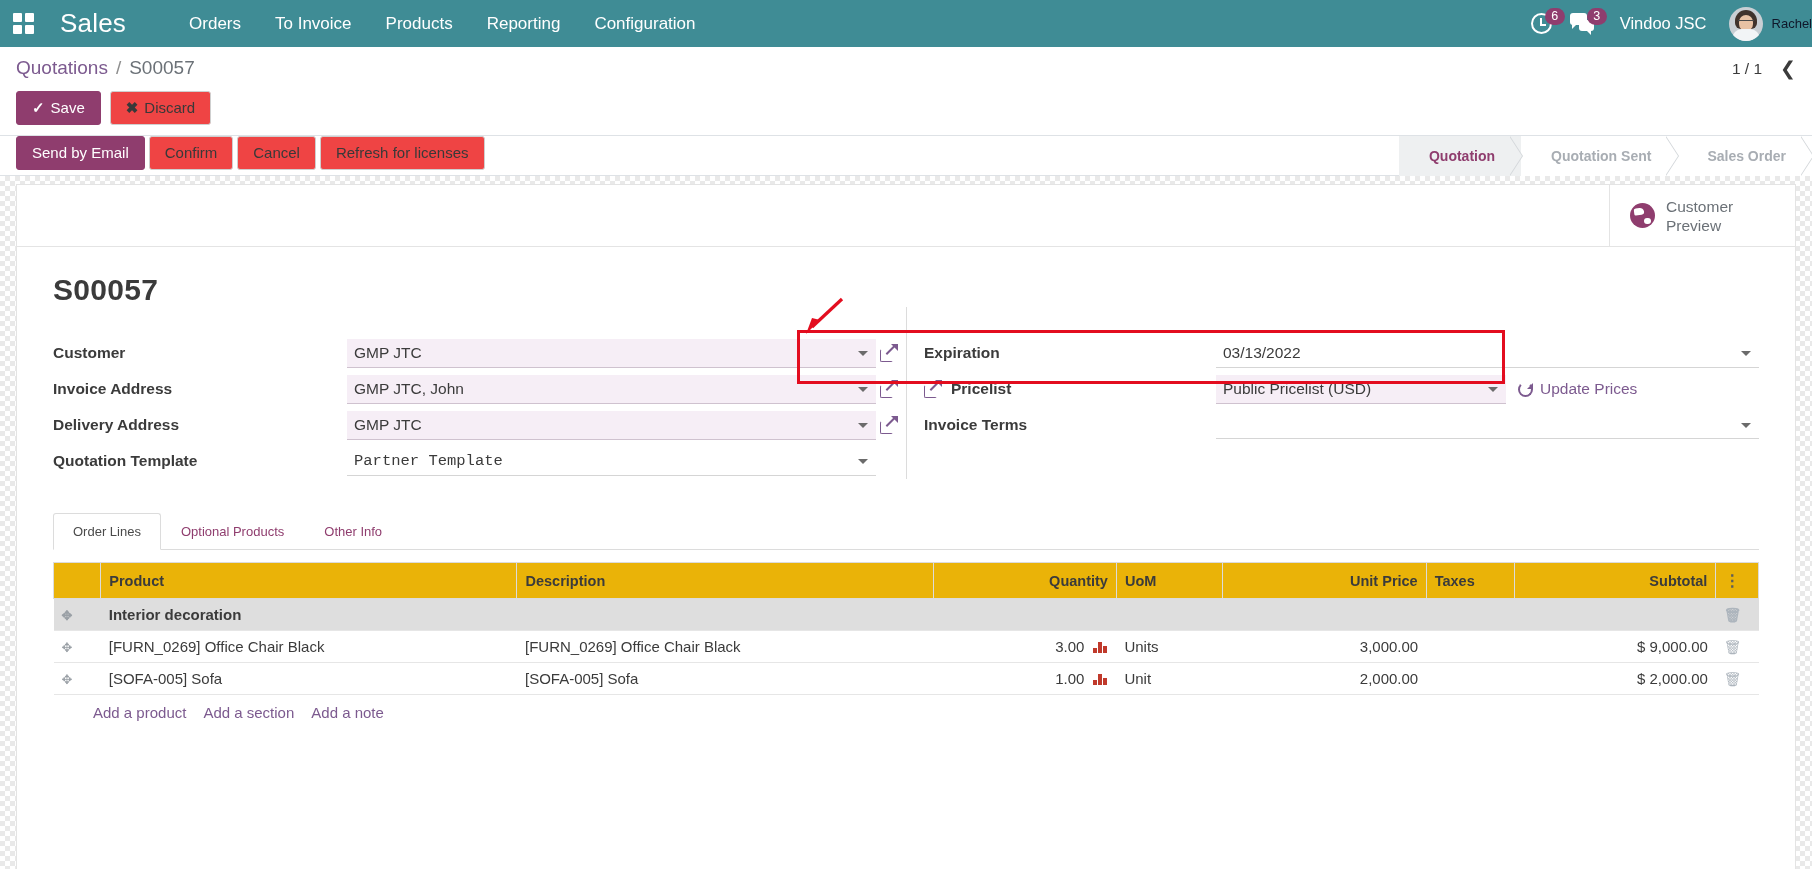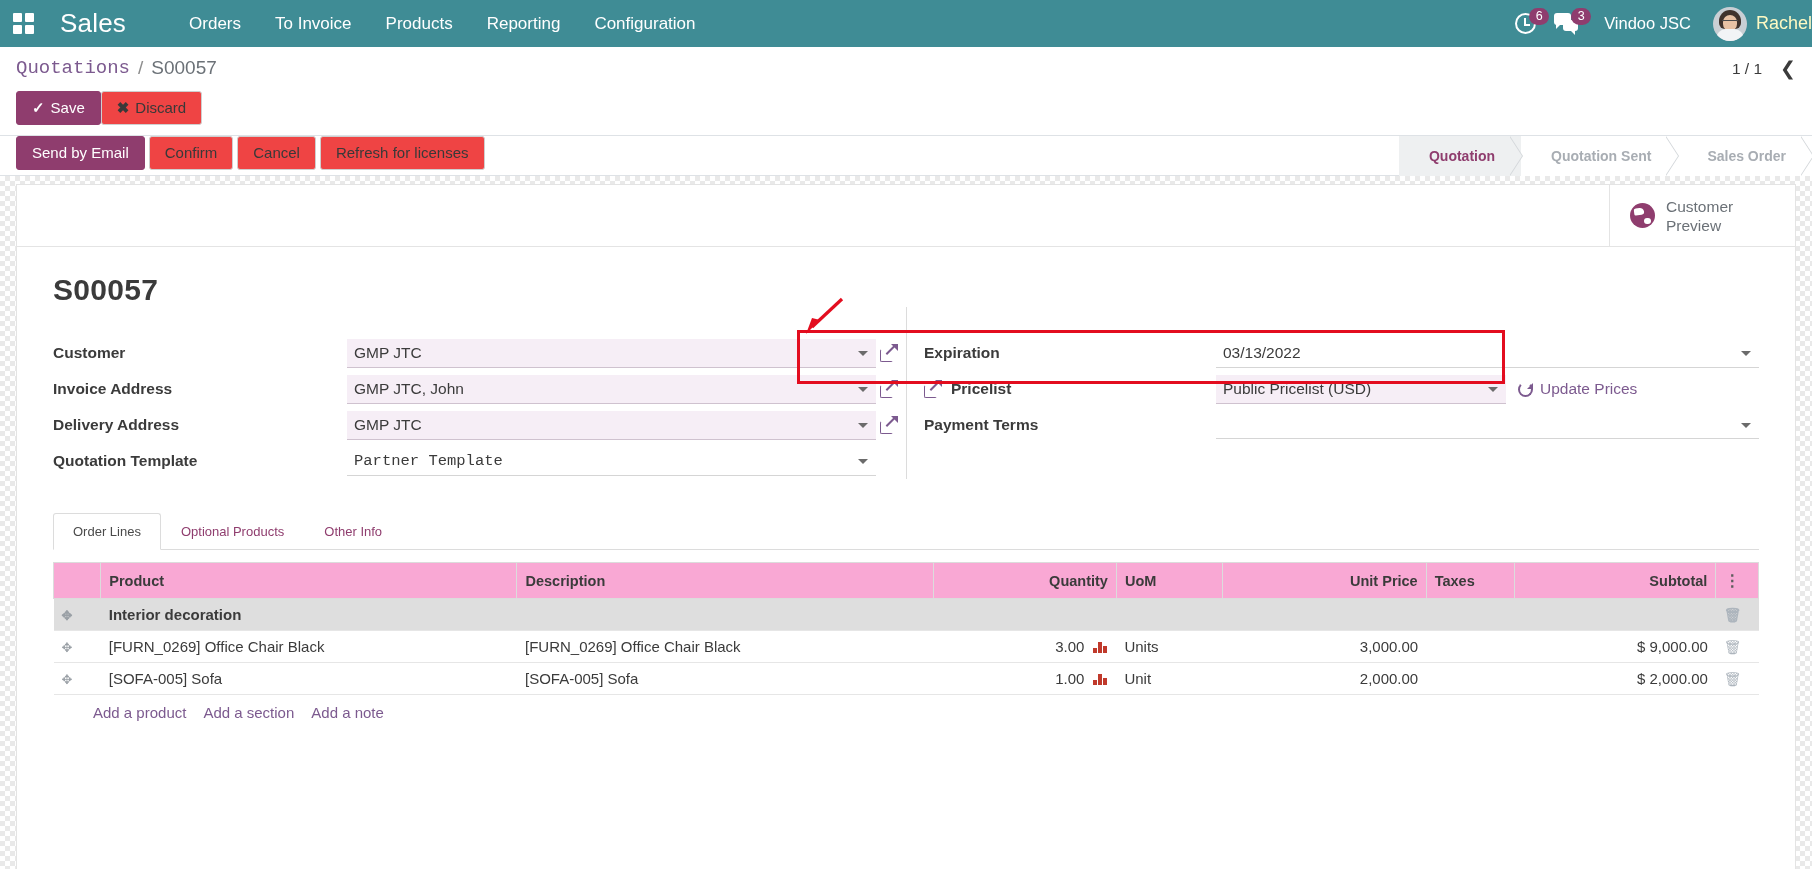--- a/index.html
+++ b/index.html
@@ -75,37 +75,37 @@
   .company-name { font-size: 16.5px; color: #ffffff; margin-right: 22px; white-space: nowrap; cursor:pointer; }
   .user-box { display:flex; align-items:center; cursor:pointer; }
   .avatar {
     width: 34px; height: 34px; border-radius: 50%; overflow:hidden;
     background: #c9cfd4; position: relative; flex: none;
   }
   .avatar .hair { position:absolute; left:6px; top:3px; width:22px; height:19px; background:#40332c; border-radius:11px 11px 6px 6px; }
   .avatar .face { position:absolute; left:10px; top:8px; width:14px; height:16px; background:#e8c2a4; border-radius:7px 7px 7px 7px; }
   .avatar .glass { position:absolute; left:9px; top:13px; width:16px; height:4px; border-top:1.5px solid #4a4a4a; }
   .avatar .body { position:absolute; left:3px; bottom:0; width:28px; height:12px; background:#f2f4f6; border-radius:10px 10px 0 0; }
-  .user-name { font-size: 18px; color: #fef9c3; margin-left: 9px; white-space: nowrap; }
+  .user-name { font-size: 13px; color: #0f172a; margin-left: 9px; white-space: nowrap; }
 
   
   .control-panel { background: #ffffff; border-bottom: 1px solid #dee2e6; }
   .bc-row {
     display: flex; align-items: flex-start; padding: 10px 16px 0 16px; position: relative; height: 44px;
   }
-  .bc-link { font-size: 19px; color: #7c5a8f; cursor: pointer; font-family: Liberation Mono, monospace; }
+  .bc-link { font-size: 19px; color: #7c5a8f; cursor: pointer; }
   .bc-sep { font-size: 19px; color: #8d8d8d; margin: 0 8px; }
   .bc-current { font-size: 19px; color: #6b7177; }
   .pager {
     position: absolute; right: 16px; top: 12px; display: flex; align-items: center; gap: 18px;
   }
   .pager-count { font-size: 15.5px; color: #3b3b3b; }
   .pager-arrow { font-size: 19px; color: #3b3b3b; cursor: pointer; line-height: 1; }
 
-  .btn-row { display: flex; align-items: center; padding: 0 16px 10px 16px; }
+  .btn-row { display: flex; align-items: center; padding: 0 16px 10px 16px; gap: 9px; }
   .btn {
     font-size: 15px; padding: 6px 15px; border-radius: 3px; cursor: pointer; white-space: nowrap;
     border: 1px solid #cfcfcf; background: #ef4444; color: #393939; line-height: 20px;
   }
   .btn.primary { background: #8f3d6e; border-color: #8f3d6e; color: #ffffff; }
   .btn .ic { margin-right: 6px; font-weight: bold; }
 
   
   .sb-row {
     display: flex; align-items: flex-start; border-bottom: 1px solid #dee2e6;
@@ -249,21 +249,21 @@
     font-size: 13px; padding: 10px 19px; color: #8f3d6e; cursor: pointer;
     border: 1px solid transparent; margin-bottom: -1px; border-radius: 3px 3px 0 0;
   }
   .tab.active {
     color: #4a4a4a; background: #ffffff;
     border-color: #dcdcdc #dcdcdc #ffffff #dcdcdc;
   }
 
   table.lines { width: 100%; border-collapse: collapse; margin-top: 12px; table-layout: fixed; }
   table.lines th {
-    background: #f9a8d4; font-size: 14.5px; color: #3b3b3b; font-weight: bold;
+    background: #eab308; font-size: 14.5px; color: #3b3b3b; font-weight: bold;
     padding: 8px 8px; border: 1px solid #dcdcdc; text-align: left; height: 32px;
   }
   table.lines th.num, table.lines td.num { text-align: right; }
   table.lines td {
     font-size: 15px; color: #3b3b3b; padding: 7px 8px; border: 1px solid #e6e6e6;
     border-left: none; border-right: none; height: 32px; white-space: nowrap; overflow: hidden;
   }
   tr.section td { background: #dedede; font-weight: bold; }
   .handle { color: #9aa0a6; font-size: 13px; }
   .trash { color: #adb5bd; font-size: 14px; }
@@ -442,21 +442,21 @@
           </span>
           <span class="f-value">
             <span class="inputish" style="flex:none;width:290px;">Public Pricelist (USD)<span class="caret"></span></span>
             <span class="update-prices">
               <span class="refresh-ic"></span>
               <span>Update Prices</span>
             </span>
           </span>
         </div>
         <div class="f-row">
-          <span class="f-label">Payment Terms</span>
+          <span class="f-label">Invoice Terms</span>
           <span class="f-value">
             <span class="inputish nobg">
                 <span class="caret"></span>
               </span>
           </span>
         </div>
       </div>
     </div>
 
     <div class="notebook">

